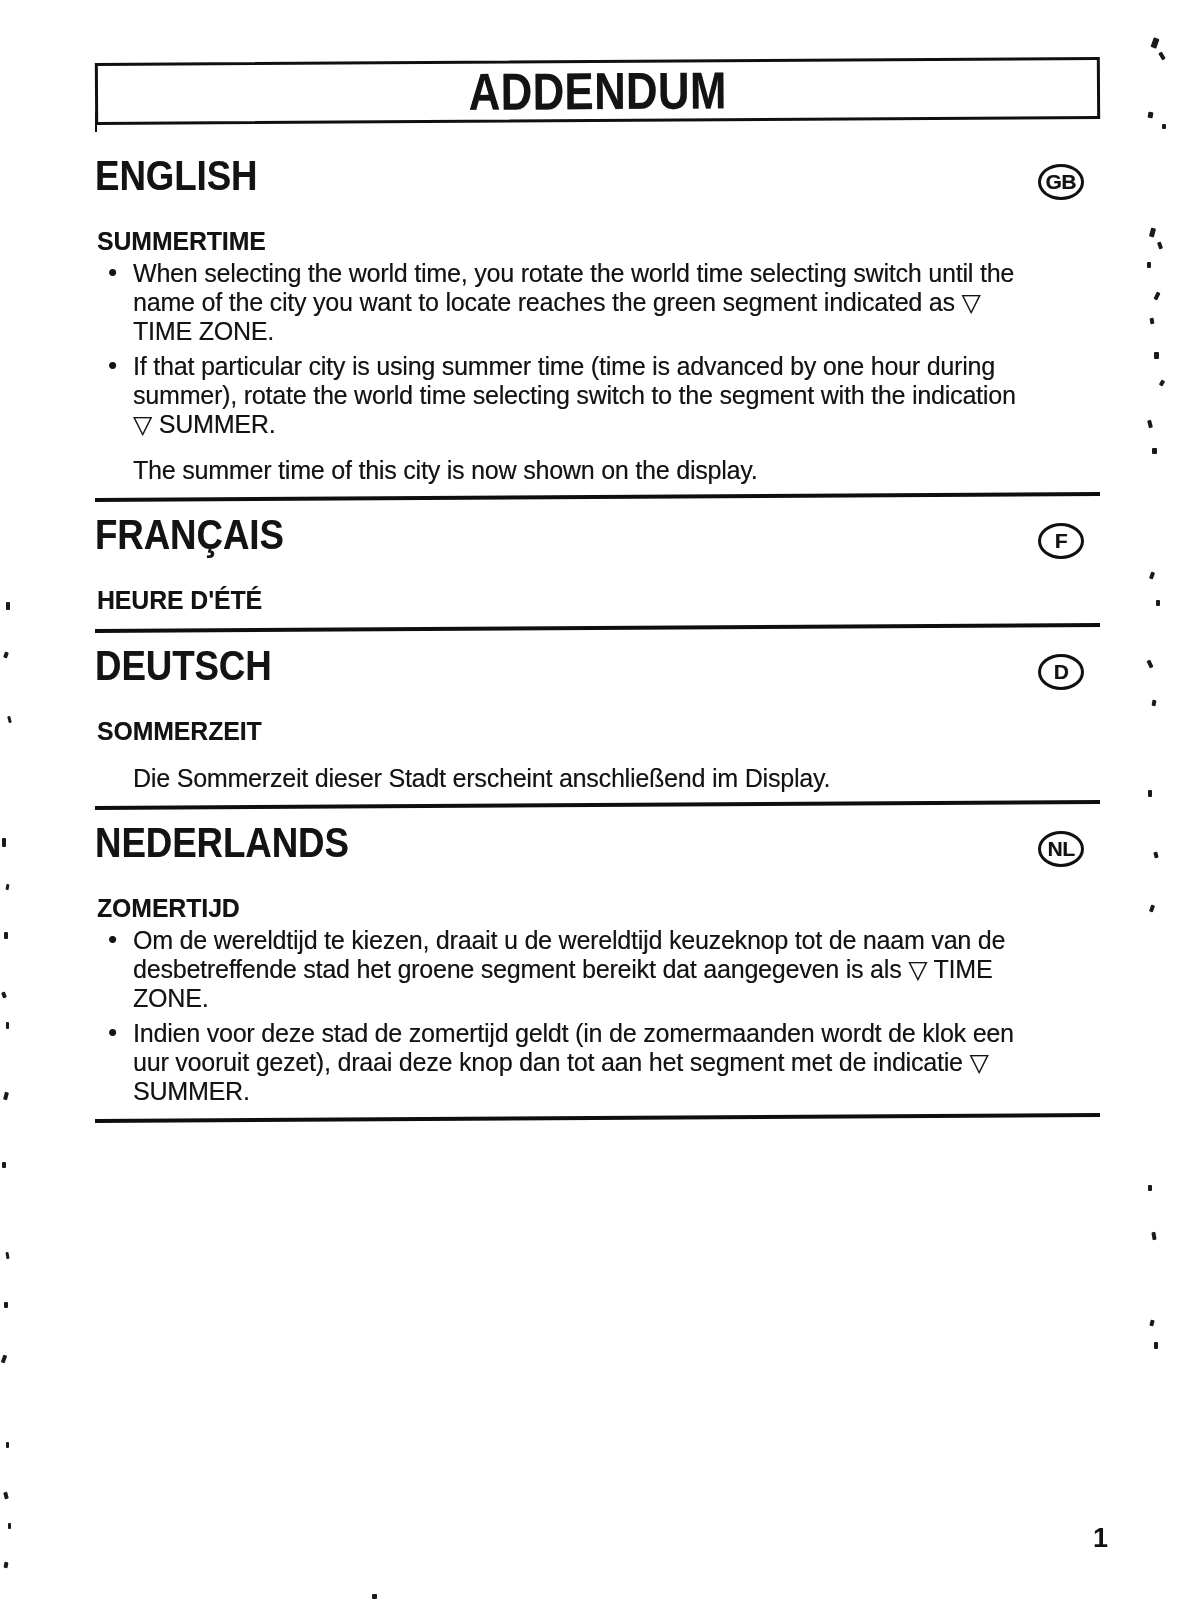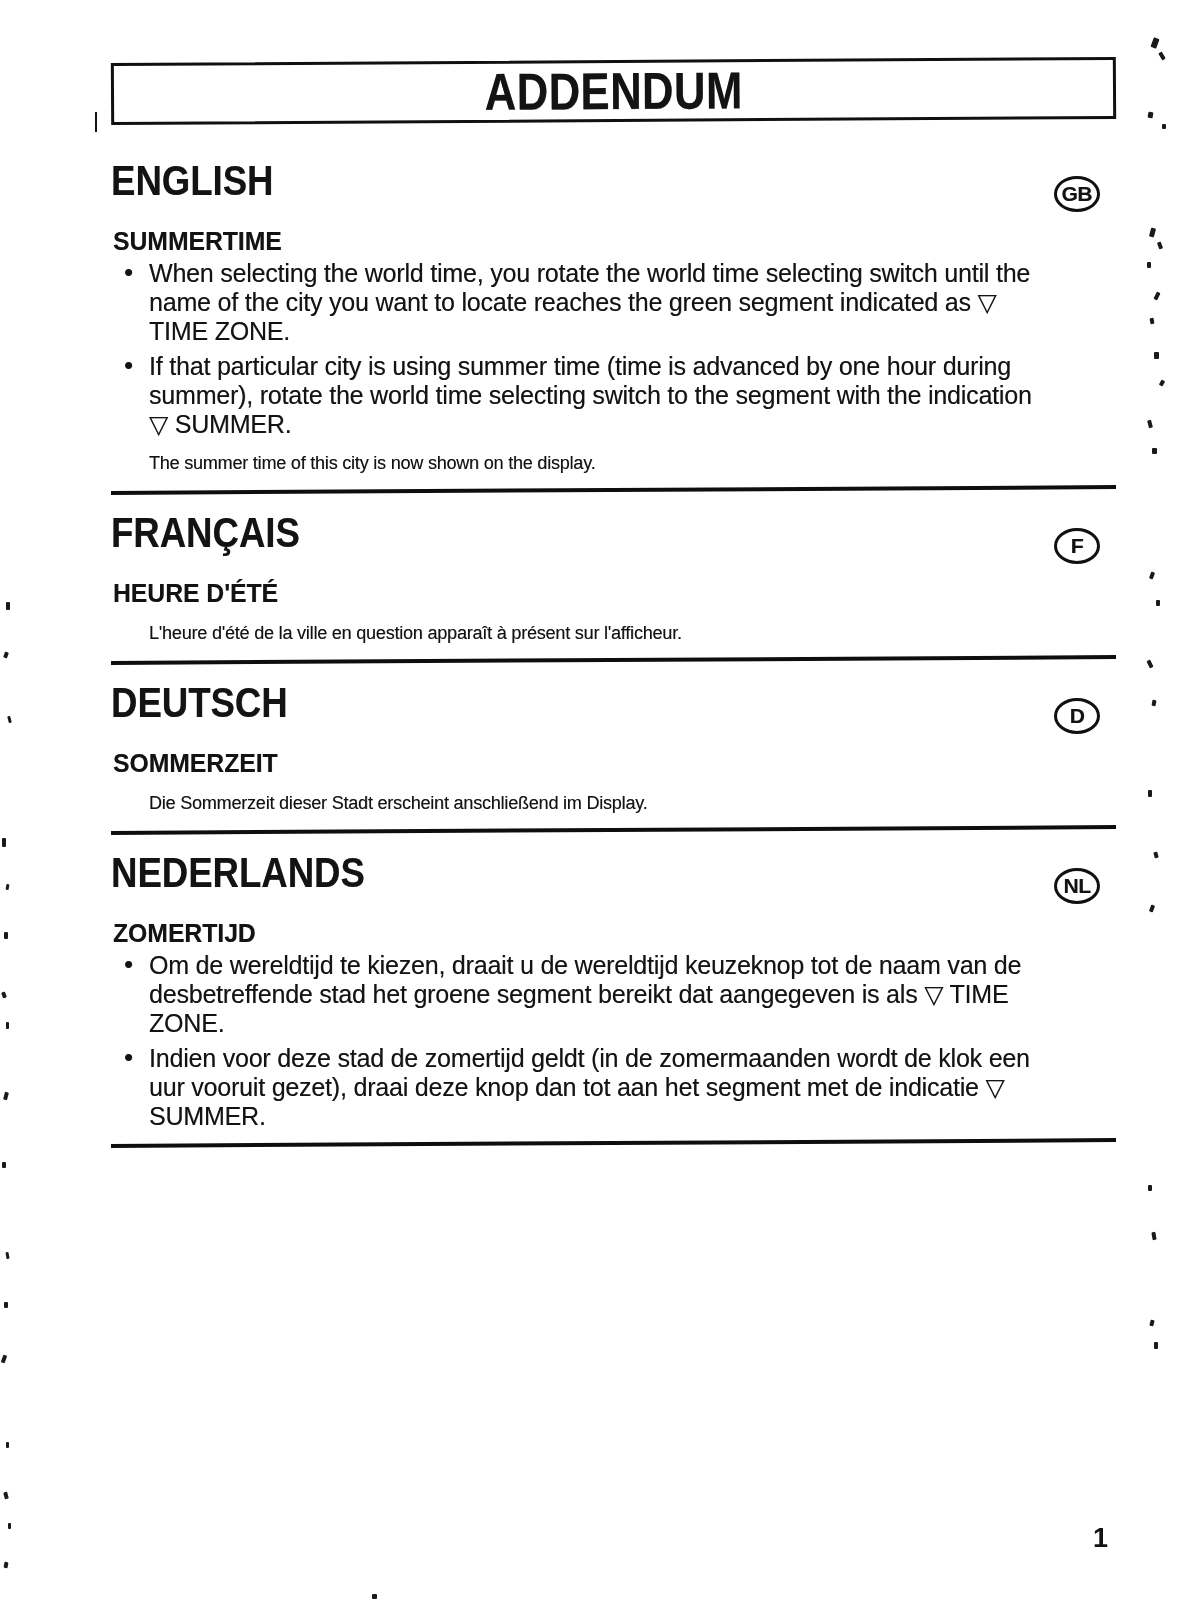--- a/index.html
+++ b/index.html
@@ -11,21 +11,21 @@
     width: 1204px;
     height: 1601px;
     position: relative;
     overflow: hidden;
     color: #131313;
     font-family: "Liberation Sans", sans-serif;
     -webkit-font-smoothing: antialiased;
   }
   .page {
     position: absolute;
-    left: 111px;
+    left: 95px;
     top: 60px;
     width: 1005px;
     text-shadow: 0.3px 0.3px 0 rgba(0,0,0,0.45);
   }
   .title-box {
     border: 3px solid #101010;
     height: 56px;
     display: flex;
     align-items: center;
     justify-content: center;
@@ -35,21 +35,21 @@
   .title-box h1 {
     margin: 0;
     font-size: 52px;
     font-weight: bold;
     letter-spacing: 0.5px;
     transform: scaleX(0.84);
     white-space: nowrap;
   }
   .lang-header {
     display: flex;
-    align-items: flex-start;
+    align-items: flex-end;
     justify-content: space-between;
     height: 44px;
     margin-top: 16px;
     padding-right: 16px;
   }
   .lang-header.first {
     margin-top: 34px;
   }
   h2.lang-title {
     margin: 0;
@@ -99,23 +99,23 @@
   }
   ul.bullets li:first-child { margin-top: 0; }
   ul.bullets li::before {
     content: "\2022";
     position: absolute;
     left: 13px;
     top: -1px;
     font-size: 26px;
   }
   .note {
-    margin: 10px 0 0 38px;
+    margin: 17px 0 0 38px;
     width: 902px;
-    font-size: 18px;
+    font-size: 25px;
     line-height: 29px;
     letter-spacing: -0.2px;
   }
   .rule {
     height: 4px;
     background: #0e0e0e;
     transform: rotate(-0.33deg);
     transform-origin: center;
     margin-top: 10px;
   }
@@ -164,21 +164,20 @@
   </section>
 
   <section>
     <div class="lang-header">
       <h2 class="lang-title">FRANÇAIS</h2>
       <span class="badge">F</span>
     </div>
     <div class="subheading">HEURE D'ÉTÉ</div>
     <ul class="bullets">
     </ul>
-    <div class="note">L'heure d'été de la ville en question apparaît à présent sur l'afficheur.</div>
     <div class="rule"></div>
   </section>
 
   <section>
     <div class="lang-header">
       <h2 class="lang-title">DEUTSCH</h2>
       <span class="badge">D</span>
     </div>
     <div class="subheading">SOMMERZEIT</div>
     <ul class="bullets">

